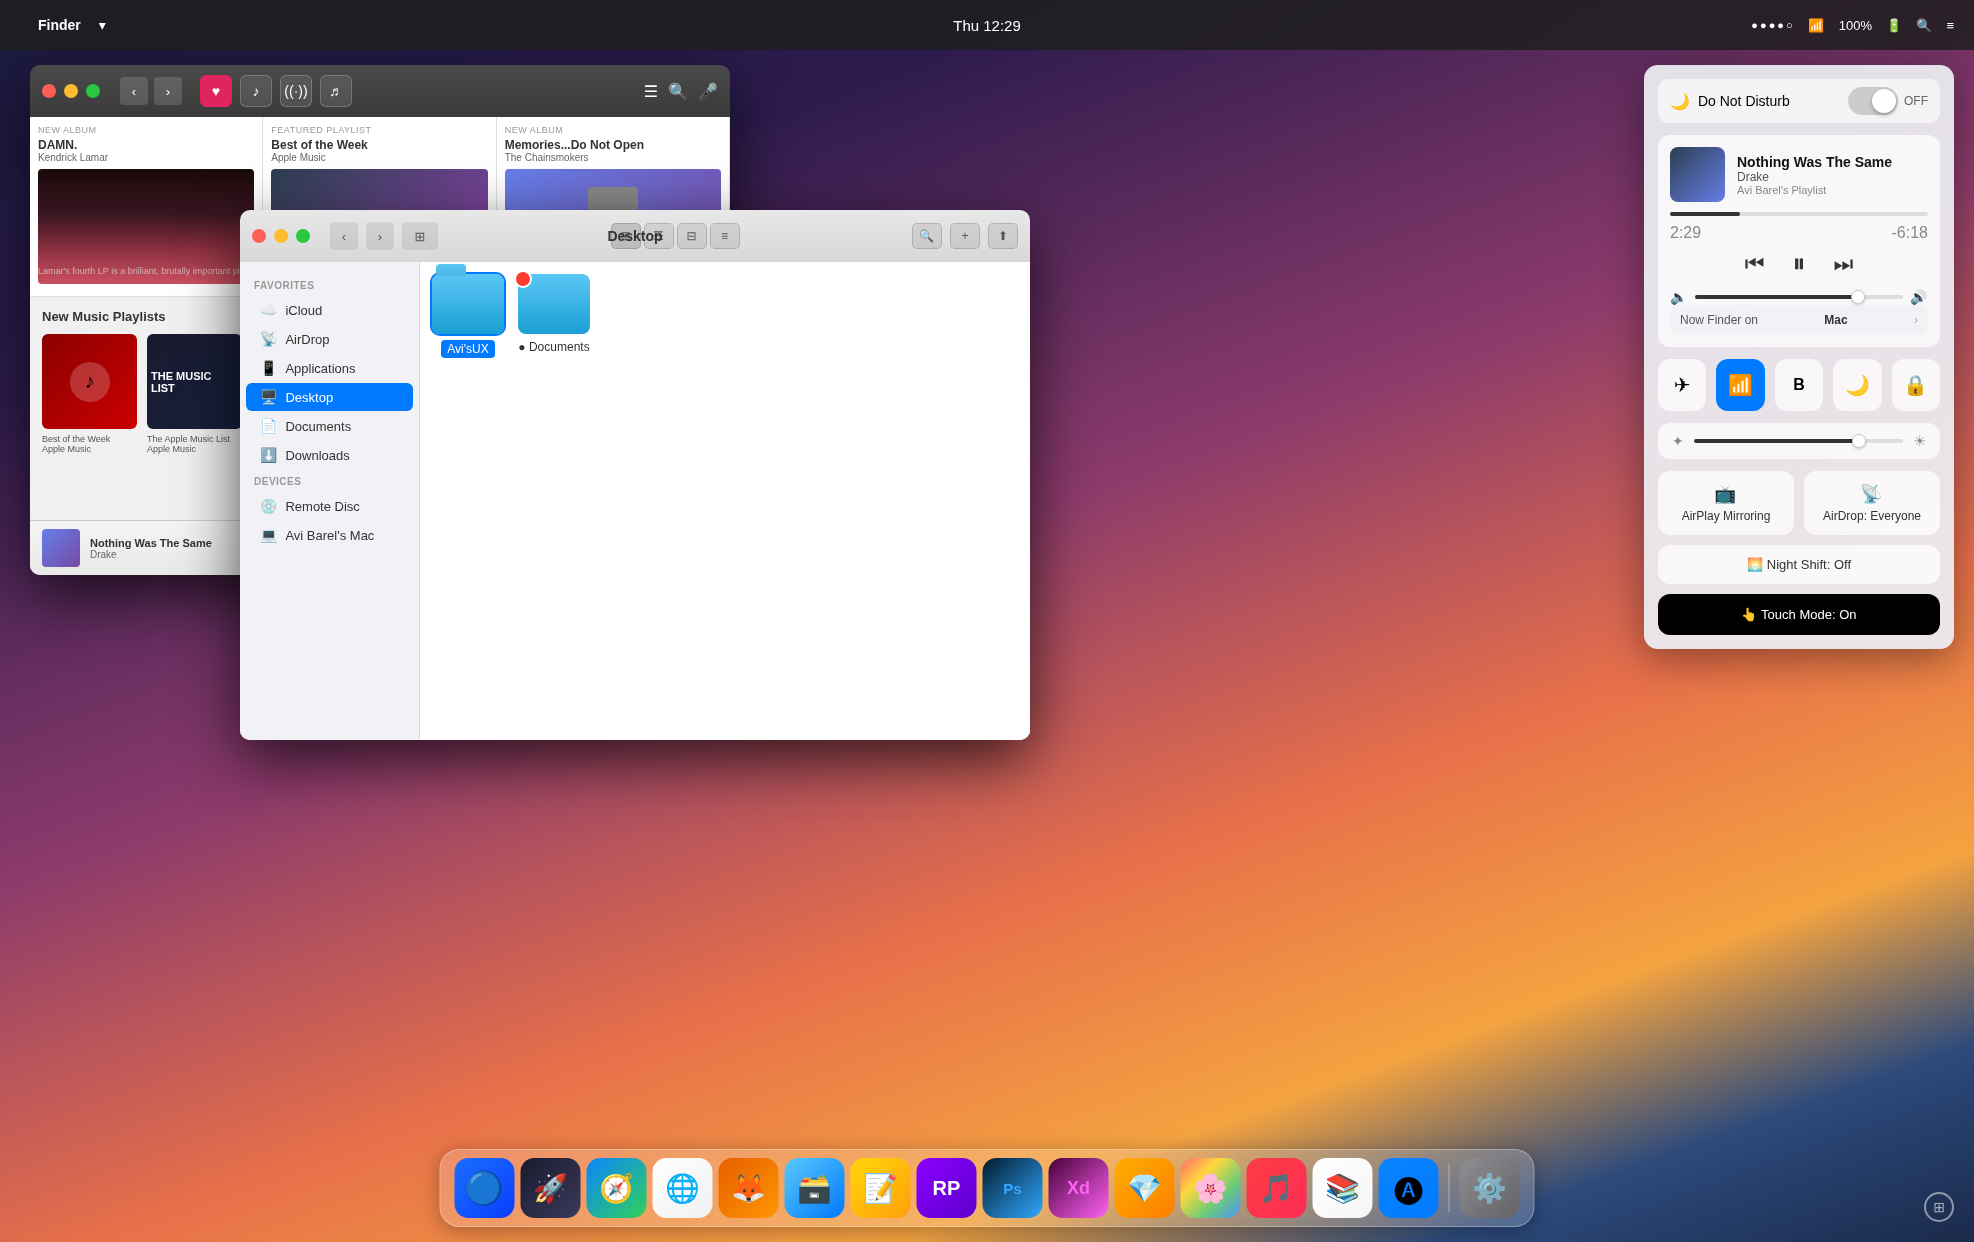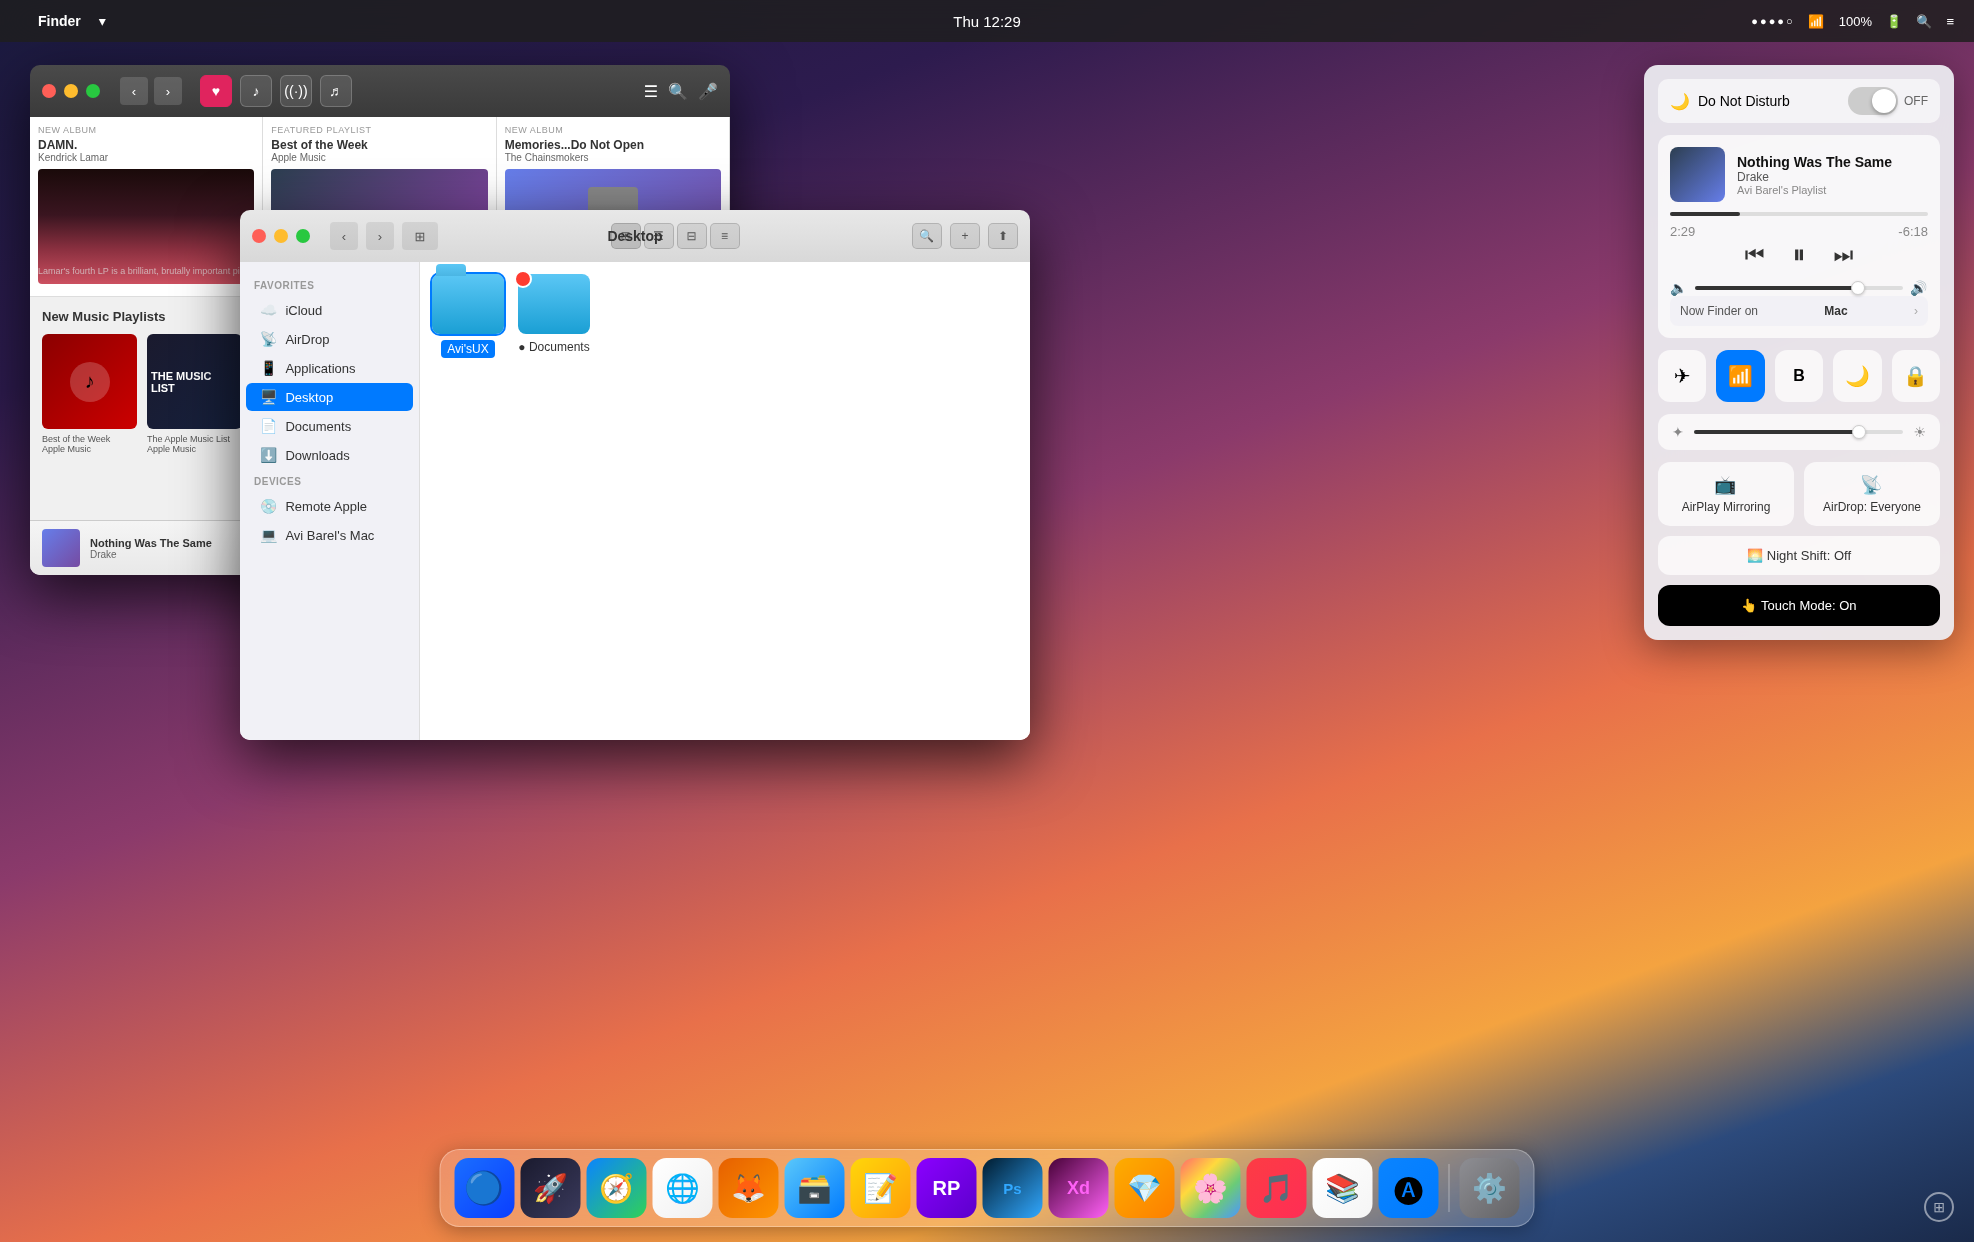--- a/index.html
+++ b/index.html
@@ -16,21 +16,21 @@
     #desktop {
       position: absolute;
       inset: 0;
       background: linear-gradient(160deg, #1a1a3e 0%, #2d1b4e 20%, #8b3a6b 45%, #e8704a 65%, #f4a340 80%, #2c4a7c 90%, #1a2a4a 100%);
     }
 
     
     #menubar {
       position: absolute;
       top: 0; left: 0; right: 0;
-      height: 42px;
+      height: 50px;
       background: rgba(30,30,30,0.85);
       backdrop-filter: blur(20px);
       display: flex;
       align-items: center;
       justify-content: space-between;
       padding: 0 20px;
       z-index: 100;
       color: white;
       font-size: 14px;
     }
@@ -324,21 +324,21 @@
     .np-widget-art {
       width: 55px; height: 55px;
       border-radius: 8px;
       background: linear-gradient(135deg, #667eea, #764ba2);
       flex-shrink: 0;
     }
     .np-widget-info { flex: 1; }
     .np-widget-title { font-size: 14px; font-weight: 700; color: #111; }
     .np-widget-artist { font-size: 12px; color: #555; }
     .np-widget-playlist { font-size: 11px; color: #888; }
-    .np-progress-row { display: flex; align-items: center; justify-content: space-between; font-size: 13px; color: #888; }
+    .np-progress-row { display: flex; align-items: center; justify-content: space-between; margin-bottom: 6px; font-size: 16px; color: #888; }
     .np-progress-bar {
       width: 100%; height: 4px;
       background: #ddd; border-radius: 2px;
       margin: 4px 0 8px;
     }
     .np-progress-fill {
       height: 100%; background: #333; border-radius: 2px; width: 27%;
     }
     .np-controls { display: flex; align-items: center; justify-content: center; gap: 28px; margin-bottom: 10px; }
     .np-ctrl-btn { background: none; border: none; font-size: 22px; cursor: pointer; color: #333; }
@@ -662,21 +662,21 @@
         <span class="sidebar-icon">📄</span>
         <span>Documents</span>
       </div>
       <div class="sidebar-item">
         <span class="sidebar-icon">⬇️</span>
         <span>Downloads</span>
       </div>
       <div class="sidebar-section-label">Devices</div>
       <div class="sidebar-item">
         <span class="sidebar-icon">💿</span>
-        <span>Remote Apple</span>
+        <span>Remote Disc</span>
       </div>
       <div class="sidebar-item">
         <span class="sidebar-icon">💻</span>
         <span>Avi Barel's Mac</span>
       </div>
     </div>
     <div class="finder-content">
 
       <div class="folder-item">
         <div style="position:relative;">

